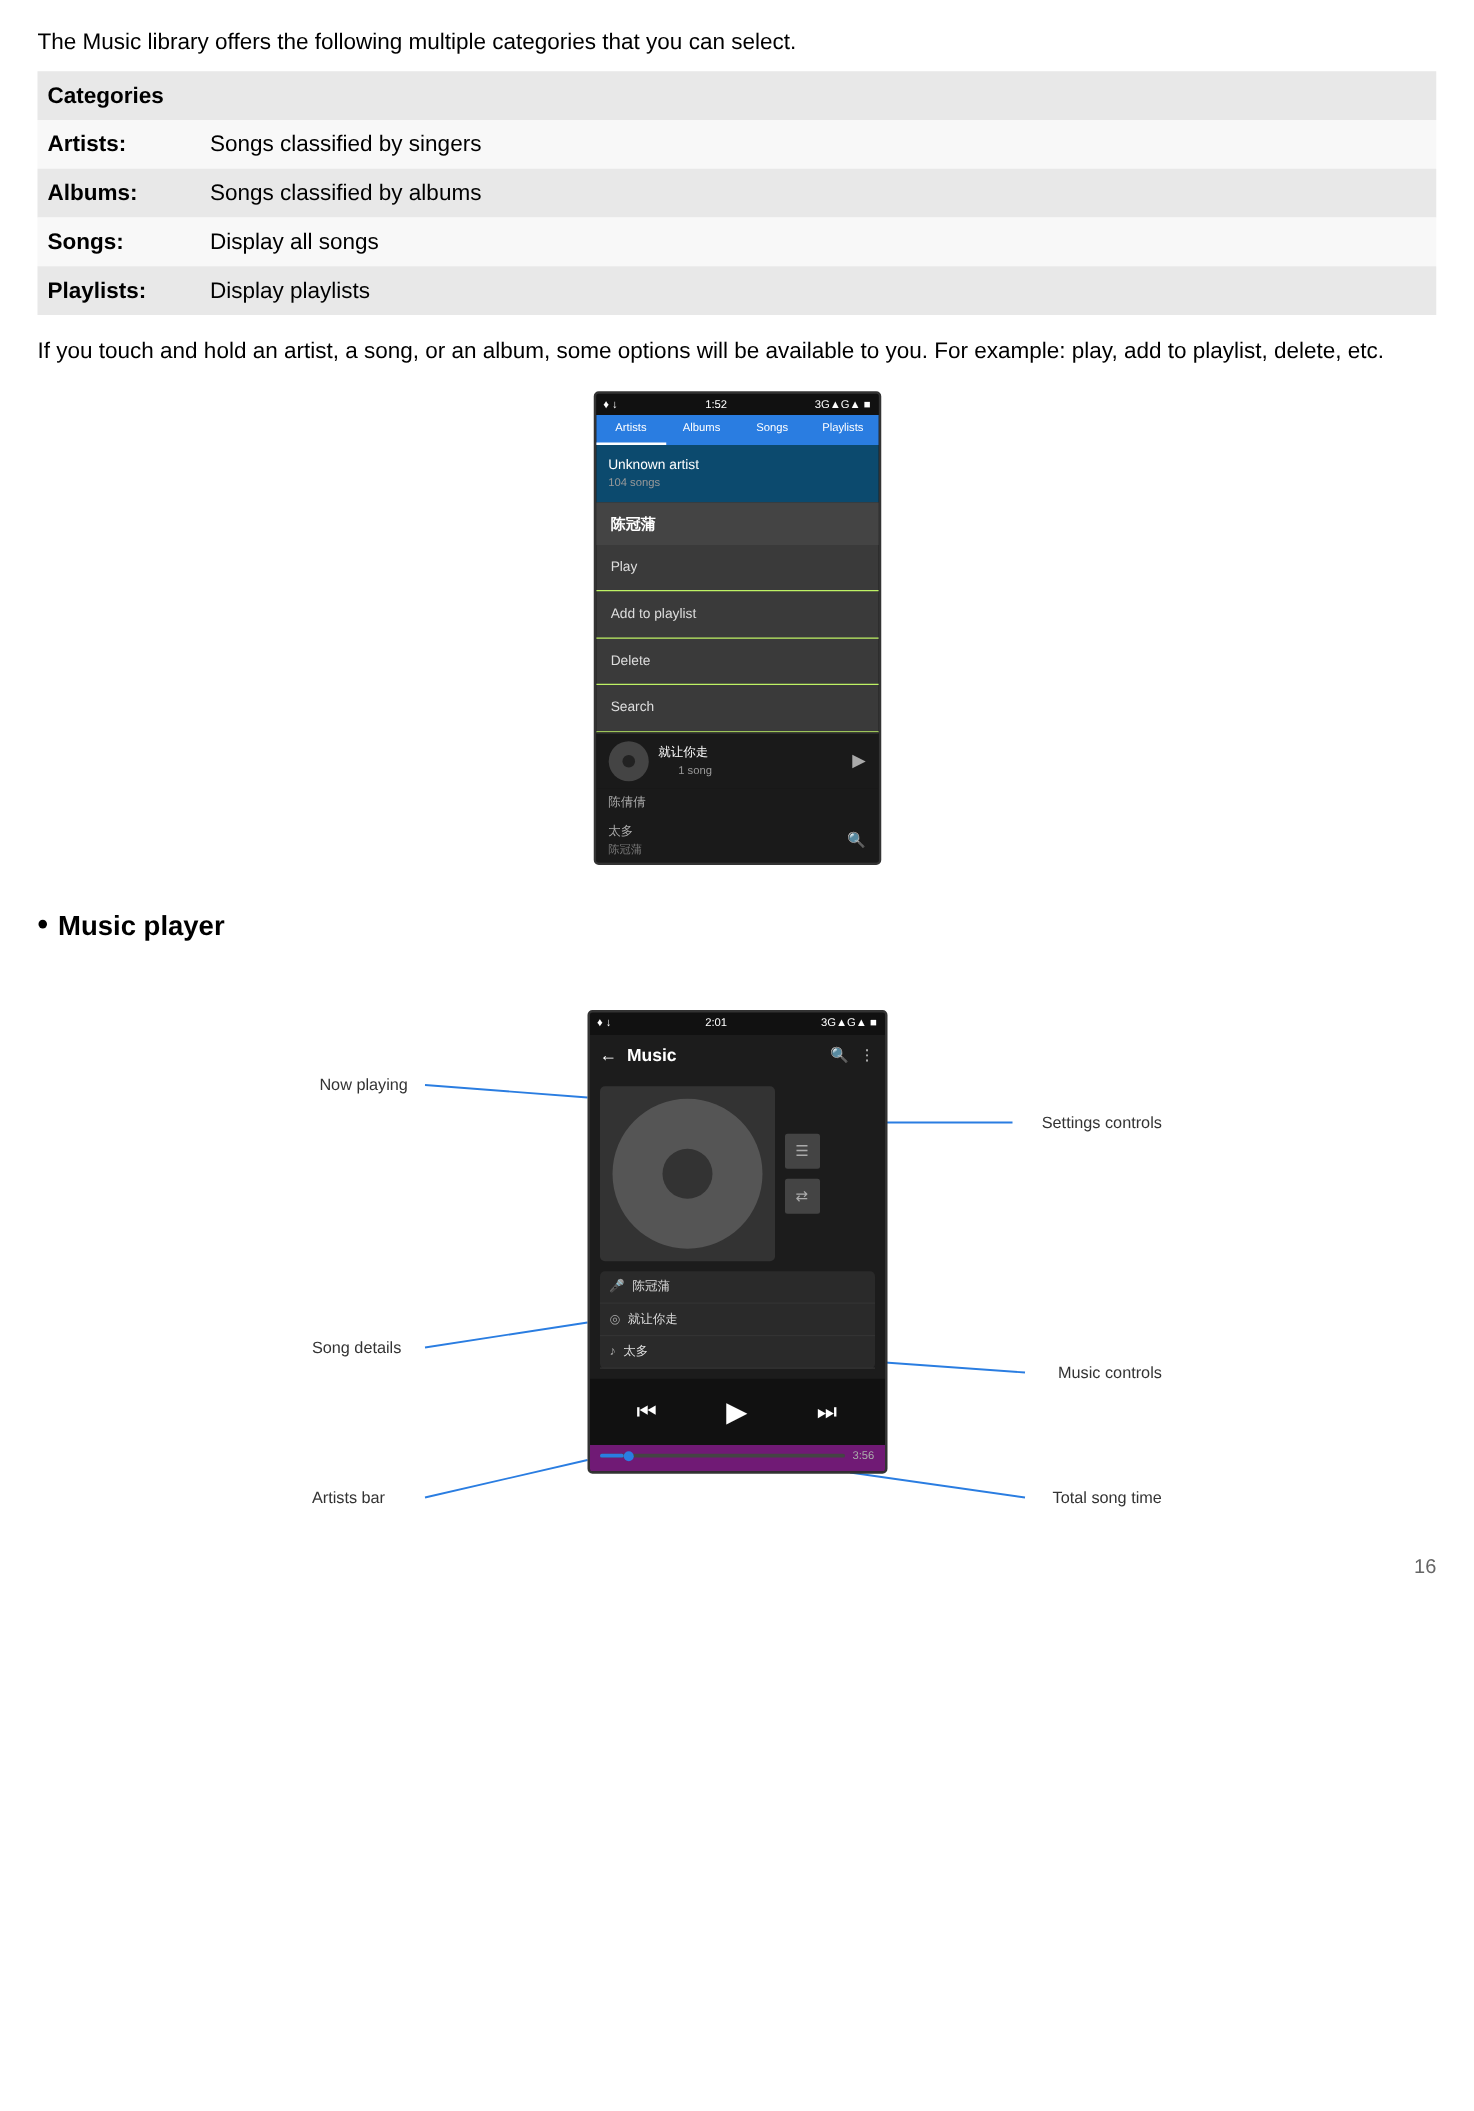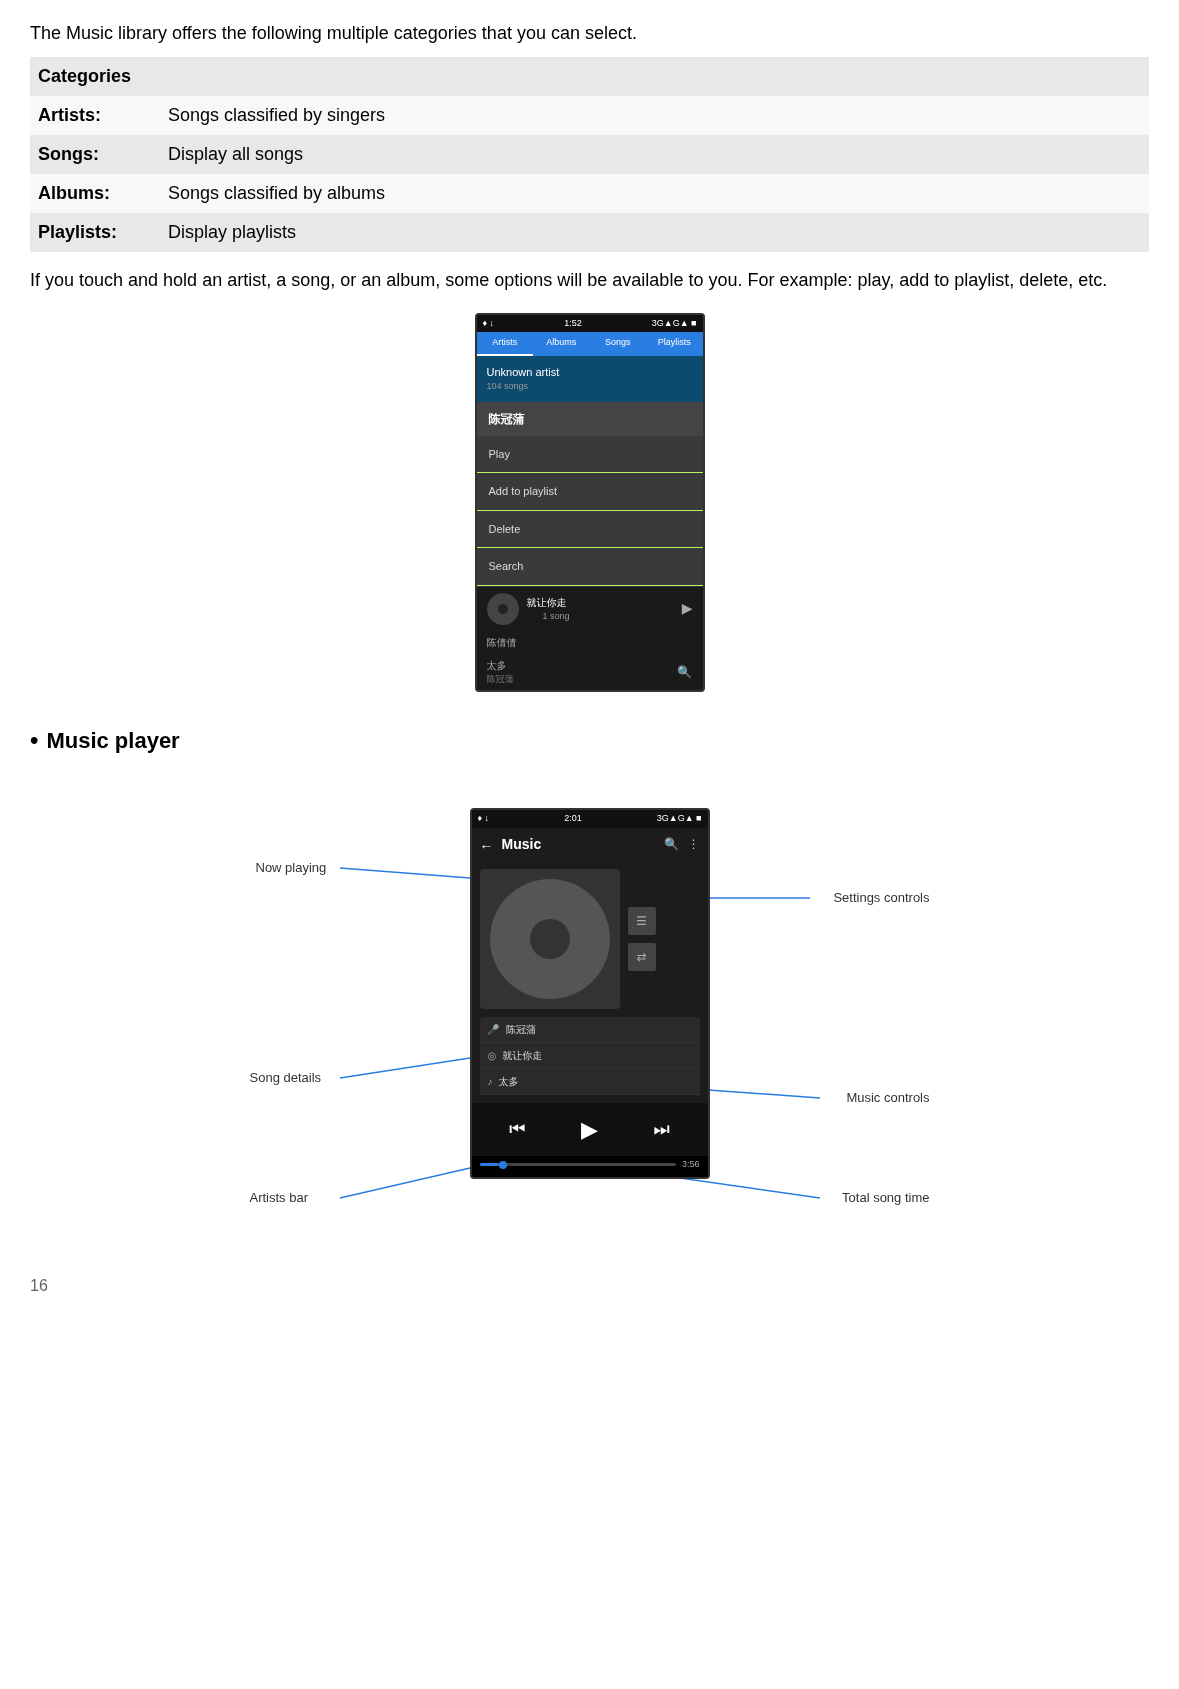--- a/index.html
+++ b/index.html
@@ -251,21 +251,21 @@
     .player-controls {
       display: flex;
       align-items: center;
       justify-content: space-around;
       background: #111;
       padding: 10px;
     }
     .ctrl-btn { color: #fff; font-size: 18px; }
     .ctrl-btn.play { font-size: 22px; }
     .progress-area {
-      background: #000000;
+      background: #701a75;
       padding: 2px 8px 6px 8px;
       display: flex;
       align-items: center;
       gap: 6px;
     }
     .progress-bar-track {
       flex: 1;
       height: 3px;
       background: #444;
       border-radius: 2px;
@@ -303,47 +303,47 @@
 
     
     .ann-container {
       position: relative;
       width: 700px;
       height: 460px;
       margin: 0 auto;
     }
 
     .page-number {
-      text-align: left;
+      text-align: right;
       font-size: 16px;
       color: #666;
-      margin-top: 36px;
+      margin-top: 4px;
     }
   </style>
 </head>
 <body>
 
 <p class="intro-text">The Music library offers the following multiple categories that you can select.</p>
 
 <table class="categories">
   <tbody>
       <tr class="cat-header">
     <td colspan="2">Categories</td>
   </tr>
   <tr>
     <td class="label-cell">Artists:</td>
     <td>Songs classified by singers</td>
   </tr>
   <tr>
+    <td class="label-cell">Albums:</td>
+    <td>Songs classified by albums</td>
+  </tr>
+  <tr>
     <td class="label-cell">Songs:</td>
     <td>Display all songs</td>
-  </tr>
-  <tr>
-    <td class="label-cell">Albums:</td>
-    <td>Songs classified by albums</td>
   </tr>
   <tr>
     <td class="label-cell">Playlists:</td>
     <td>Display playlists</td>
   </tr>
 </tbody>
   </table>
 
 <p class="paragraph">If you touch and hold an artist, a song, or an album, some options will be available to you. For example: play, add to playlist, delete, etc.</p>
 

